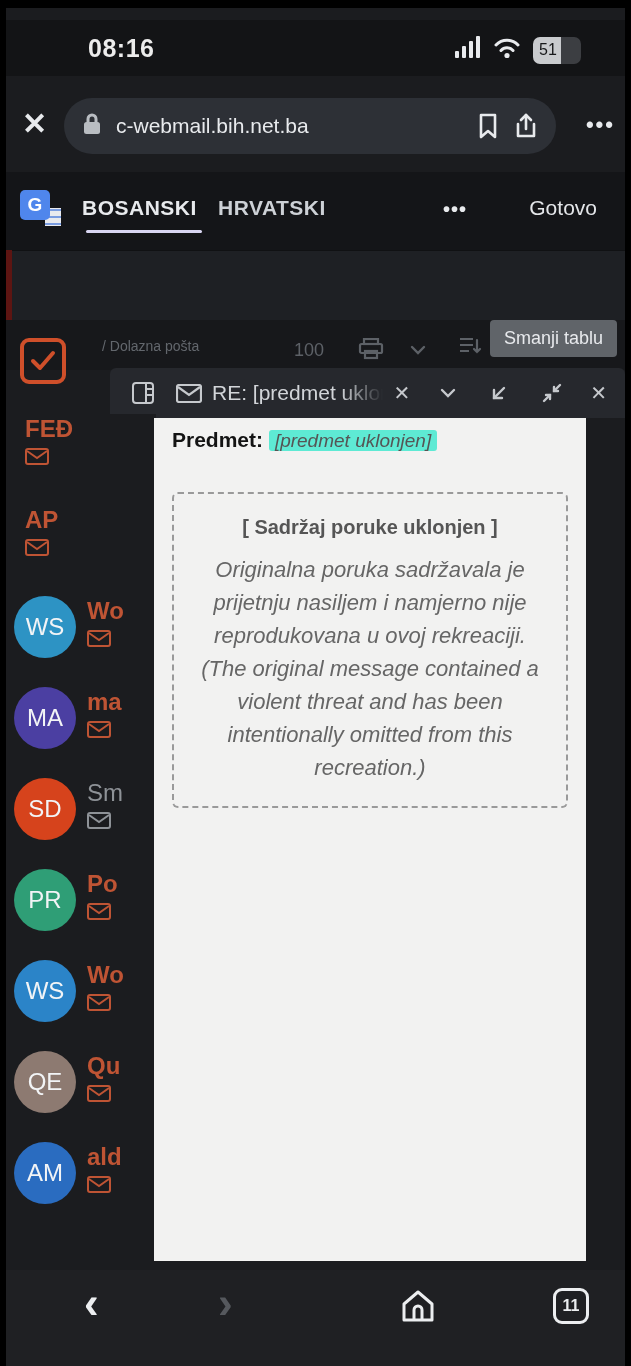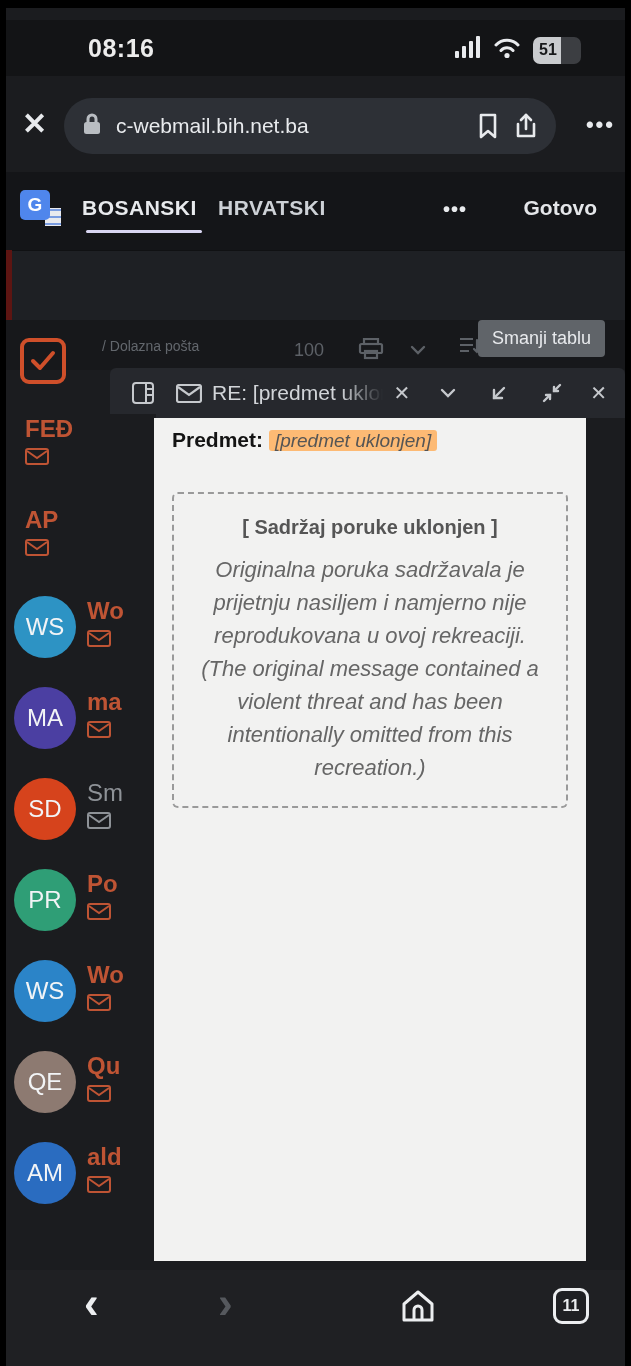--- a/index.html
+++ b/index.html
@@ -7,21 +7,21 @@
   body { font-family:"Liberation Sans", sans-serif; }
   #phone { position:relative; width:631px; height:1366px; background:#000; overflow:hidden; margin:0 auto; }
   .screen { position:absolute; left:6px; right:6px; top:8px; bottom:0; background:#1b1c1f; overflow:hidden; }
 
   
   .status-bar { position:absolute; left:0; right:0; top:12px; height:56px; background:#131416; }
   .status-time { position:absolute; left:82px; top:14px; color:#ececec; font-size:25px; font-weight:bold; letter-spacing:.5px; }
   .status-icons { position:absolute; right:44px; top:16px; display:flex; align-items:center; gap:12px; }
   .battery { position:relative; width:48px; height:27px; border-radius:7px; overflow:hidden;
              background:linear-gradient(to right,#c9cbce 58%,#3c3e42 58%); display:flex; align-items:center; }
-  .battery span { color:#17181a; font-size:16px; font-weight:bold; margin-left:6px; }
+  .battery span { color:#17181a; font-size:16px; font-weight:normal; margin-left:6px; }
 
   
   .url-row { position:absolute; left:0; right:0; top:68px; height:96px; background:#1b1c1f; }
   .close-x { position:absolute; left:16px; top:30px; color:#e8eaed; font-size:30px; font-weight:bold; cursor:pointer; }
   .url-pill { position:absolute; left:58px; top:22px; width:492px; height:56px; background:#2d3036; border-radius:28px;
               display:flex; align-items:center; padding:0 18px; }
   .url-text { color:#e8eaed; font-size:21px; margin-left:14px; flex:1; }
   .pill-icon { display:flex; align-items:center; margin-left:16px; }
   .overflow-dots { position:absolute; right:10px; top:36px; color:#e8eaed; font-size:22px; letter-spacing:2px; font-weight:bold; }
 
@@ -30,56 +30,56 @@
   .gt-icon { position:absolute; left:14px; top:18px; width:44px; height:40px; }
   .gt-blue { position:absolute; left:0; top:0; width:30px; height:30px; background:#4f86ec; border-radius:5px;
              color:#fff; font-size:19px; font-weight:bold; display:flex; align-items:center; justify-content:center; }
   .gt-page { position:absolute; right:0; bottom:0; width:22px; height:26px; background:#e9eaee; border-radius:3px;
              background-image:repeating-linear-gradient(#e9eaee 0 5px, #7a9ce0 5px 7px); background-clip:content-box; padding:4px 3px; }
   .lang-tab { position:absolute; top:24px; color:#e8eaed; font-size:21px; font-weight:bold; letter-spacing:.5px; cursor:pointer; }
   .lang-src { left:76px; }
   .lang-tgt { left:212px; color:#cdd1d6; }
   .lang-underline { position:absolute; left:80px; top:58px; width:116px; height:3px; background:#d9d6f2; border-radius:2px; }
   .translate-menu { position:absolute; right:158px; top:26px; color:#e8eaed; font-size:20px; letter-spacing:1px; font-weight:bold; cursor:pointer; }
-  .done-btn { position:absolute; right:28px; top:24px; color:#e4e6e9; font-size:21px; font-weight:bold; cursor:pointer; }
+  .done-btn { position:absolute; right:28px; top:24px; color:#e4e6e9; font-size:21px; font-weight:normal; cursor:pointer; }
 
   
   .search-row { position:absolute; left:0; right:0; top:242px; height:70px; background:#1e2024; border-top:1px solid #101113; }
   .left-red-strip { position:absolute; left:0; top:242px; width:6px; height:92px; background:#5d1512; }
   .folder-select { position:absolute; left:22px; top:258px; width:206px; display:flex; align-items:center; justify-content:space-between; cursor:pointer; }
   .folder-select span { color:#ced2d6; font-size:20px; }
   .search-divider { position:absolute; left:240px; top:252px; width:1px; height:52px; background:#33363b; }
   .search-input { position:absolute; left:256px; top:252px; width:340px; height:50px; background:transparent; border:none; outline:none;
                   color:#9aa0a6; font-size:21px; font-family:"Liberation Sans",sans-serif; }
   .search-input::placeholder { color:#9aa0a6; opacity:1; }
 
   
   .dim-toolbar { position:absolute; left:0; right:0; top:312px; height:50px; background:#17181b; }
   .breadcrumb { position:absolute; left:96px; top:330px; color:#63676d; font-size:14px; }
   .list-count { position:absolute; left:288px; top:332px; color:#5d6167; font-size:18px; }
   .dim-icon { position:absolute; top:330px; color:#5d6167; }
-  .tooltip { position:absolute; right:20px; top:312px; background:#606469; color:#e8eaed; font-size:18px;
+  .tooltip { position:absolute; right:8px; top:312px; background:#606469; color:#e8eaed; font-size:18px;
              padding:8px 14px; border-radius:4px; }
   .checkbox-icon { position:absolute; left:14px; top:330px; width:46px; height:46px; border:4px solid #cf4f2a; border-radius:9px;
                    display:flex; align-items:center; justify-content:center; }
 
   
   .msg-window-bar { position:absolute; left:104px; right:0; top:360px; height:50px; background:#26282d; border-radius:6px 6px 0 0;
                     display:flex; align-items:center; }
   .msg-window-bar .wicon { color:#c6c9cd; display:flex; align-items:center; }
   .win-title { color:#d2d5d9; font-size:21px; margin:0 6px 0 10px; max-width:190px; white-space:nowrap; overflow:hidden;
                -webkit-mask-image:linear-gradient(to right,#000 75%,transparent); mask-image:linear-gradient(to right,#000 75%,transparent); }
   .wclose { color:#c6c9cd; font-size:20px; padding:0 4px; cursor:pointer; }
 
   
   .email-panel { position:absolute; left:148px; top:410px; width:432px; height:843px; background:#f2f2f1; color:#141414;
                  padding:10px 18px; overflow:hidden; }
   .subject-line { font-size:21px; margin-bottom:26px; }
   .subject-line b { font-weight:bold; }
-  .redacted-chip { background:#fdba74; color:#555; font-style:italic; padding:0 6px; border-radius:3px; font-size:19px; }
+  .redacted-chip { background:#5eead4; color:#555; font-style:italic; padding:0 6px; border-radius:3px; font-size:19px; }
   .redaction-box { border:2px dashed #9a9a9a; border-radius:6px; padding:22px 16px; color:#666; text-align:center; margin-top:40px; }
   .redaction-title { font-size:20px; font-weight:bold; margin-bottom:14px; color:#555; }
   .redaction-body { font-size:22px; font-style:italic; line-height:1.5; }
 
   
   .sender-list { position:absolute; left:0; top:406px; width:150px; height:856px; overflow:hidden; background:#1b1c1f; }
   .sender-row { display:flex; align-items:flex-start; height:62px; margin:0 0 29px 8px; }
   .avatar { width:62px; height:62px; border-radius:50%; flex:0 0 62px; display:flex; align-items:center; justify-content:center;
             color:#f2f4f6; font-size:24px; }
   .sender-meta { margin-left:11px; width:68px; overflow:hidden; padding-top:1px; }

